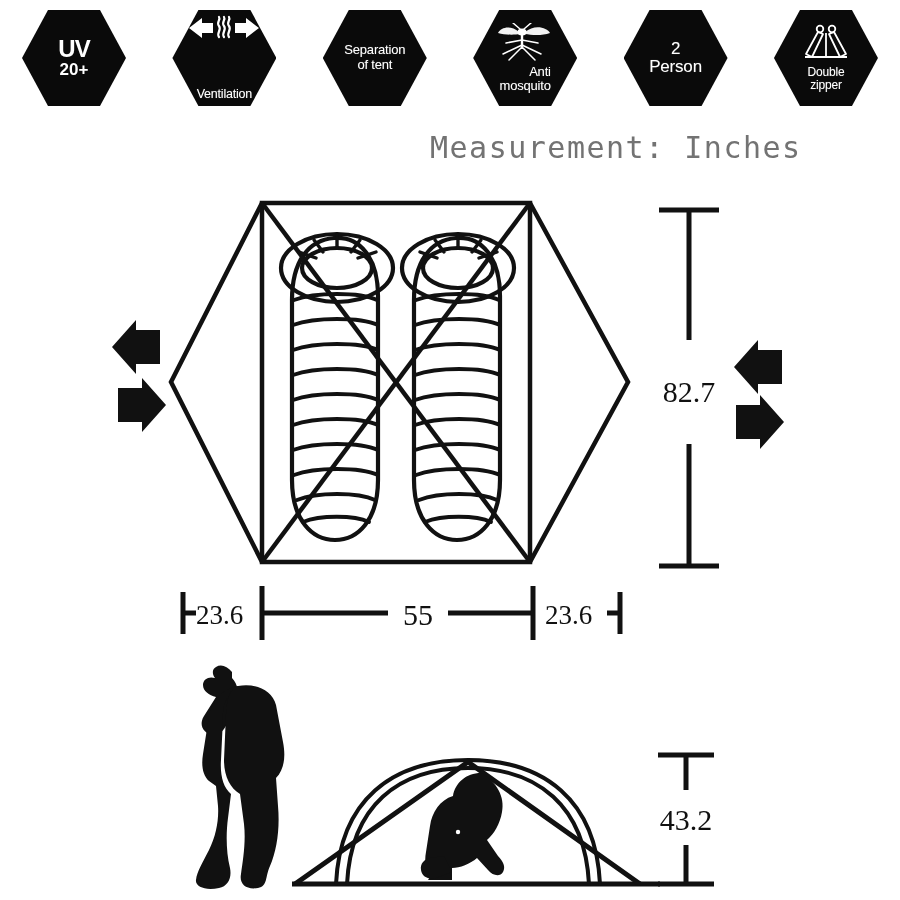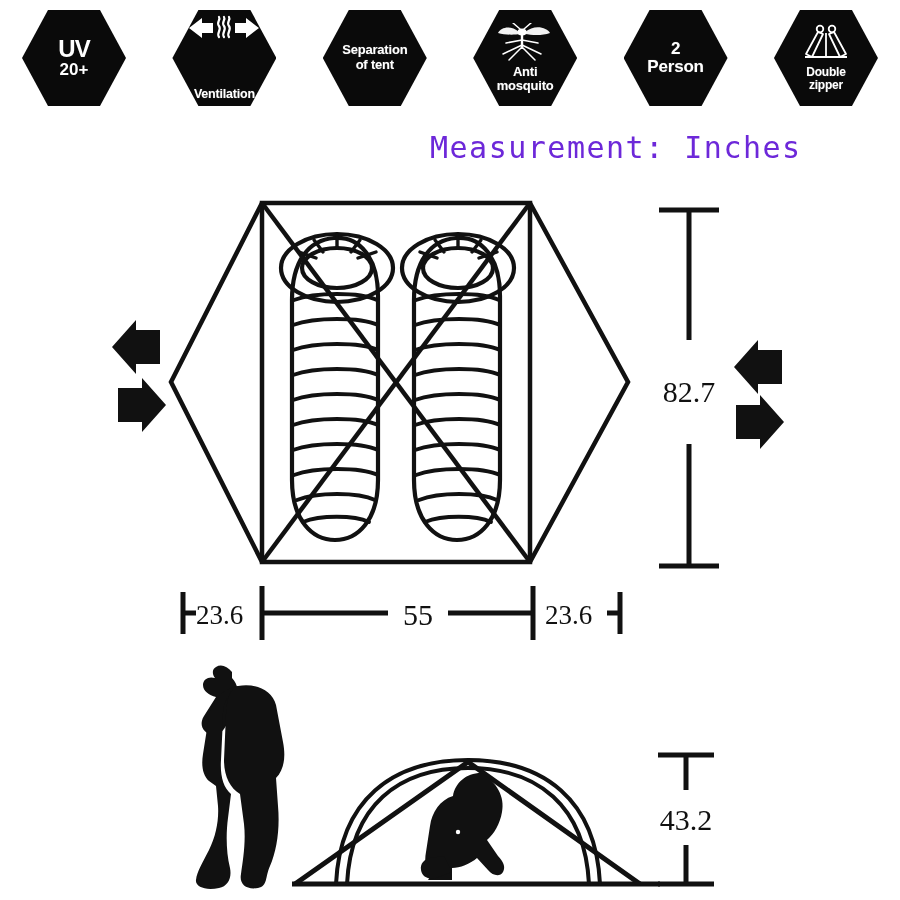--- a/index.html
+++ b/index.html
@@ -59,21 +59,21 @@
     text-align: center;
     line-height: 1.02;
   }
   .badge .glyph {
     display: block;
     line-height: 0;
     margin-bottom: 2px;
   }
   .badge .blabel {
     display: block;
-    font-weight: bold;
+    font-weight: normal;
     font-size: 11px;
     letter-spacing: -0.2px;
     white-space: pre-line;
     text-shadow: 0 0 1px rgba(255,255,255,0.35);
   }
   .badge.b-uv .blabel-main {
     font-size: 24px;
     font-weight: bold;
     line-height: 0.92;
     letter-spacing: -1px;
@@ -91,21 +91,21 @@
 
   
   .measure-caption {
     position: absolute;
     left: 430px;
     top: 130px;
     width: 440px;
     font-family: "DejaVu Sans Mono", "Liberation Mono", monospace;
     font-size: 30px;
     letter-spacing: 1.5px;
-    color: #6d28d9;
+    color: #737373;
     white-space: pre;
   }
 
   
   .draw {
     position: absolute;
     left: 0;
     top: 0;
     width: 900px;
     height: 900px;
@@ -169,21 +169,21 @@
             <g stroke="#ffffff" fill="none" stroke-width="1.5" stroke-linecap="round">
               <path d="M30 9 C22 2 12 4 9 10 C16 12 25 12 31 11 Z" fill="#ffffff" stroke="none" opacity="0.95"></path>
               <path d="M36 9 C45 1 58 4 61 10 C53 13 42 12 36 11 Z" fill="#ffffff" stroke="none" opacity="0.95"></path>
               <path d="M33 10 L33 24" stroke-width="2.4"></path>
               <ellipse cx="33" cy="9" rx="4.5" ry="3.6" fill="#ffffff" stroke="none"></ellipse>
               <path d="M33 24 L20 37 M33 24 L46 37 M33 22 L14 31 M33 22 L52 31 M33 17 L17 20 M33 17 L49 20"></path>
               <path d="M31 6 L24 0 M35 6 L42 0"></path>
             </g>
           </svg>
         </span>
-        <span class="blabel" style="white-space: pre-line;">Anti
+        <span class="blabel" style="white-space: pre-line; text-align: right;">Anti
 mosquito</span>
       </div>
     </div>
 
     <div class="badge b-person">
       <div class="hexbg"></div>
       <div class="content">
         <span class="blabel" style="white-space: pre-line;">2
 Person</span>
       </div>

